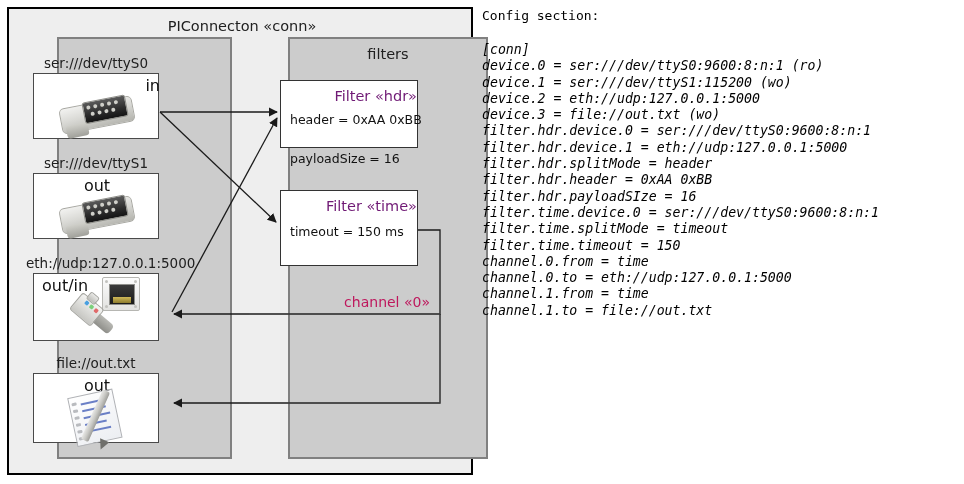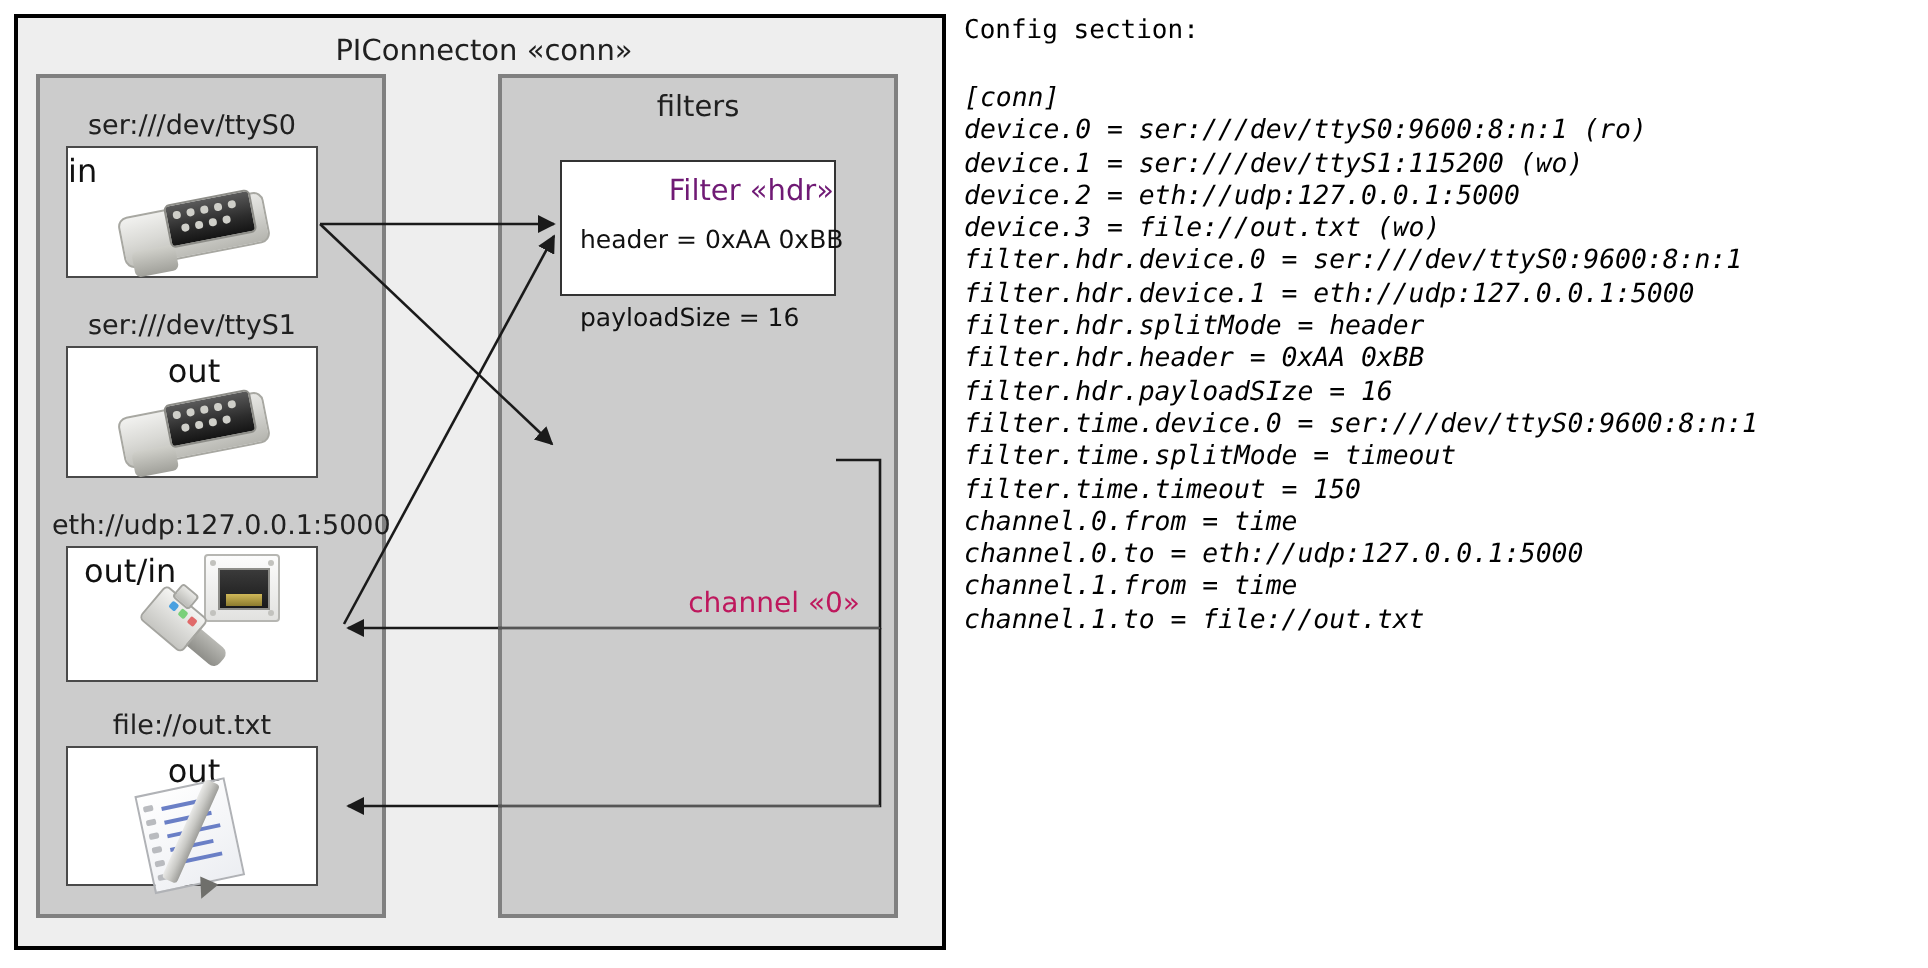--- a/index.html
+++ b/index.html
@@ -11,21 +11,21 @@
     position:absolute;left:7px;top:7px;width:466px;height:468px;
     background:#eeeeee;border:2px solid #000000;box-sizing:border-box;
   }
   .outer-title{
     position:absolute;left:0;top:9px;width:466px;text-align:center;
     font-size:14.5px;color:#202020;
   }
 
   
   .panel{
-    position:absolute;background:#cccccc;border:2px solid #808080;box-sizing:border-box;
+    position:absolute;background:#cccccc;border:2px solid #808080;box-sizing:border-box;margin-left:39px;
   }
   .panel-devices{left:18px;top:37px;width:175px;height:422px;}
   .panel-filters{left:249px;top:37px;width:200px;height:422px;}
   .panel-title{
     position:absolute;left:0;top:7px;width:100%;text-align:center;
     font-size:14.5px;color:#202020;
   }
 
   
   .dev{position:absolute;}
@@ -158,21 +158,21 @@
 
   <div class="outer-frame">
     <div class="outer-title">PIConnecton «conn»</div>
   </div>
 
   <div class="panel panel-devices"></div>
 
   <div class="dev" style="left:33px;top:55px;width:126px;">
     <div class="dev-label">ser:///dev/ttyS0</div>
     <div class="dev-box">
-      <div class="dev-io" style="left:0;top:2px;width:126px;text-align:left;">in</div>
+      <div class="dev-io" style="left:0;top:2px;width:126px;text-align:right;">in</div>
       <div class="icon dsub" style="left:26px;top:24px;">
         <div class="shell"></div>
         <div class="tail"></div>
         <div class="face"></div>
         <div class="pins">
           <span class="pin" style="left:0;top:0;"></span>
             <span class="pin" style="left:7px;top:0;"></span>
           <span class="pin" style="left:14px;top:0;"></span>
             <span class="pin" style="left:21px;top:0;"></span>
           <span class="pin" style="left:28px;top:0;"></span>
@@ -258,20 +258,24 @@
   <div class="panel panel-filters">
     <div class="panel-title">filters</div>
   </div>
 
   <div class="filter-box" style="left:280px;top:80px;width:138px;height:68px;">
     <div class="filter-title">Filter «hdr»</div>
     <div class="filter-attr" style="top:31px;">header = 0xAA 0xBB</div>
     <div class="filter-attr" style="top:47px;margin-top:23px;">payloadSize = 16</div>
   </div>
 
+  <div class="filter-box" style="left:280px;top:190px;width:138px;height:76px;">
+    <div class="filter-title">Filter «time»</div>
+    <div class="filter-attr" style="top:33px;">timeout = 150 ms</div>
+  </div>
 
   <div class="chan-label" style="left:285px;top:294px;width:145px;">channel «0»</div>
 
   <svg id="wires" viewBox="0 0 964 484">
     <defs>
       <marker id="arrow" viewBox="0 0 10 10" refX="9" refY="5" markerWidth="7" markerHeight="7" orient="auto-start-reverse">
         <path d="M 0 0 L 10 5 L 0 10 z" fill="#1a1a1a"></path>
       </marker>
     </defs>
     <g stroke="#1a1a1a" stroke-width="1.3" fill="none">

